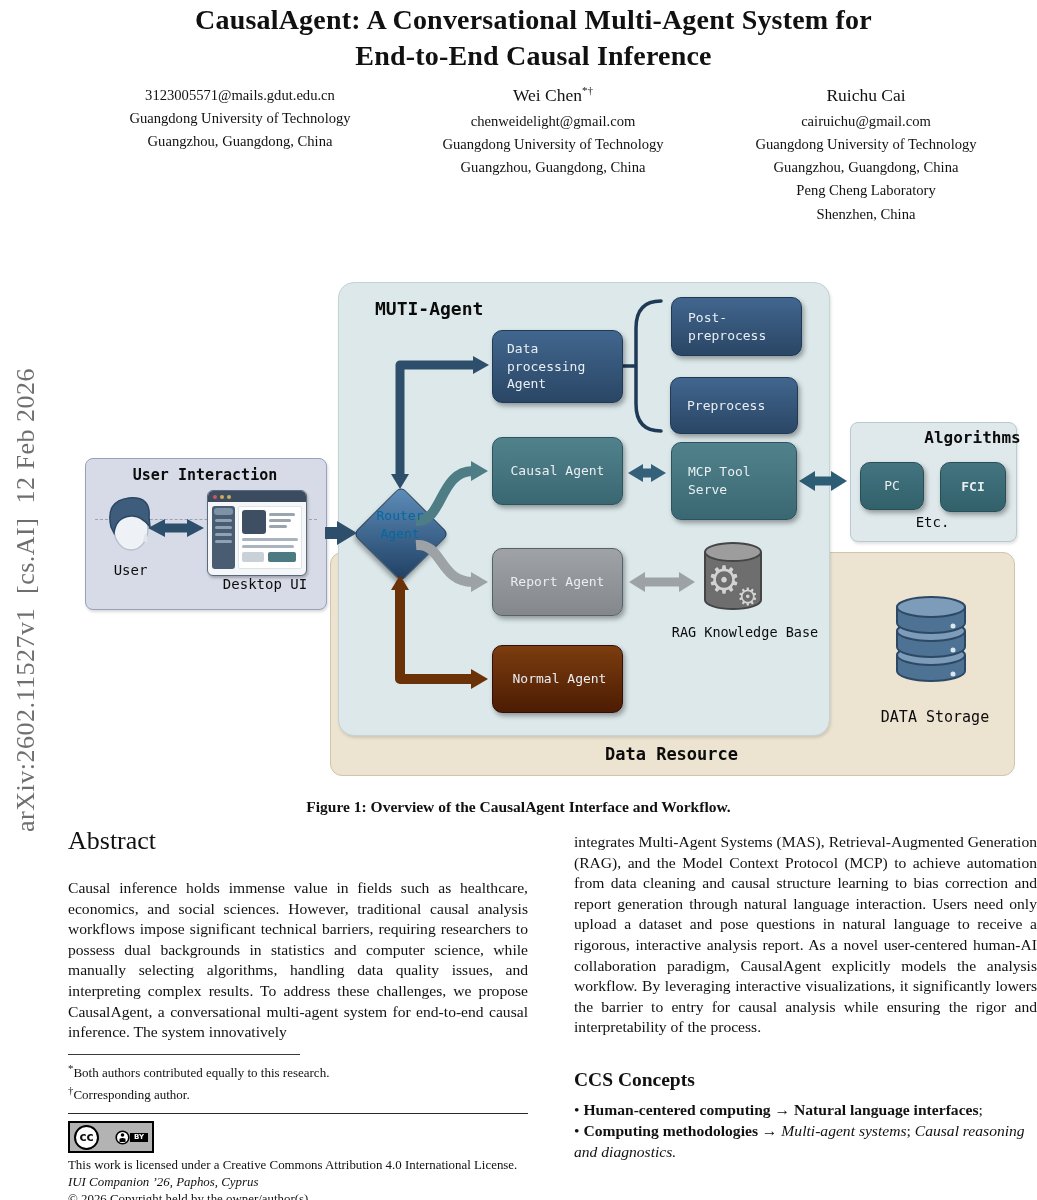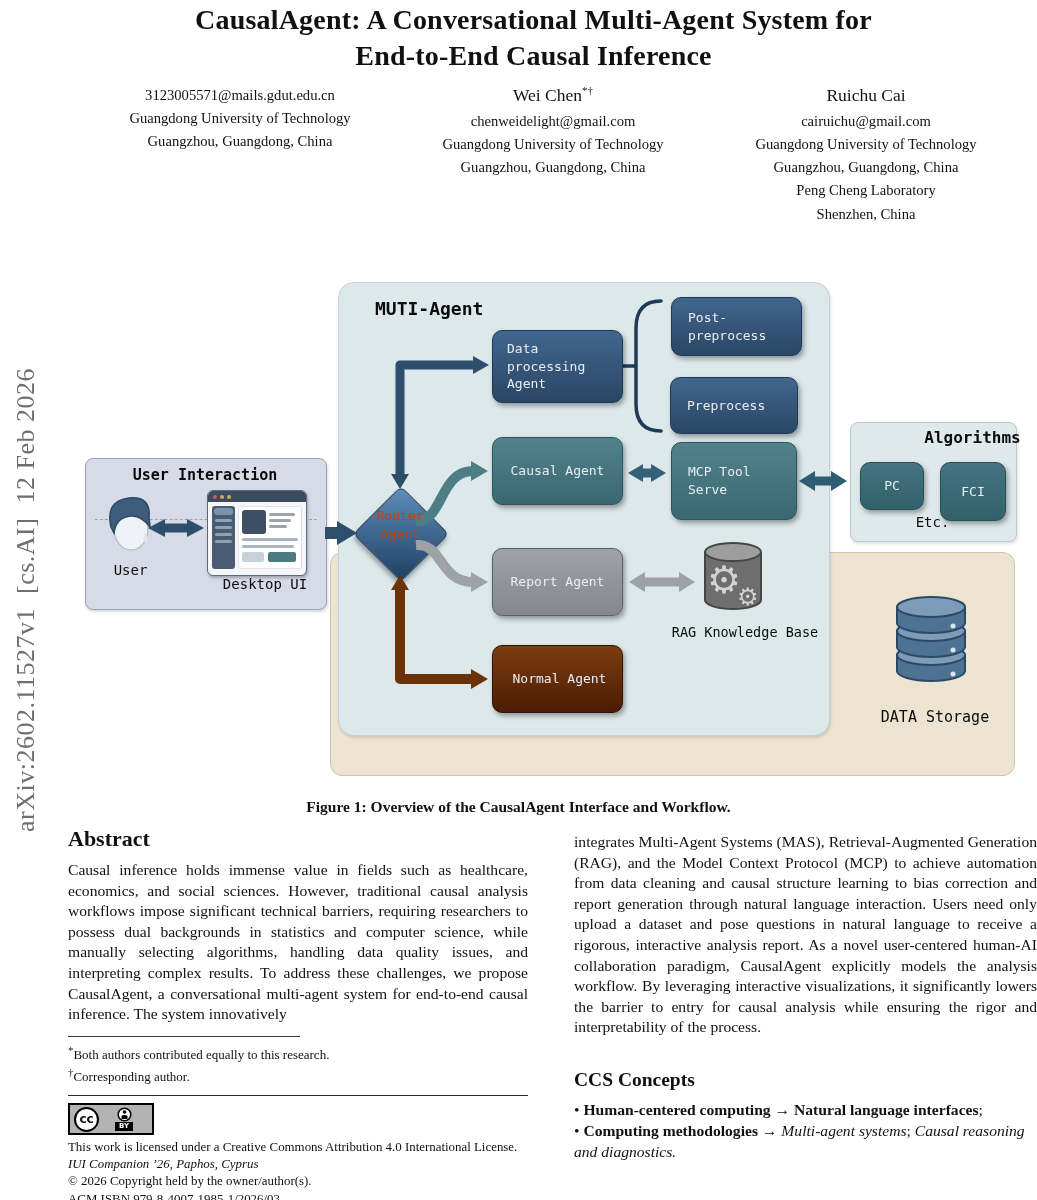--- a/index.html
+++ b/index.html
@@ -52,25 +52,25 @@
   .brown{background:linear-gradient(180deg,#7c3d0f,#4c1c03);border:1px solid #30100a;}
   .ctr{justify-content:center;text-align:center;}
   .n-dataproc{left:407px;top:50px;width:131px;height:73px;padding-left:14px;}
   .n-postpre{left:586px;top:17px;width:131px;height:59px;padding-left:16px;}
   .n-prepre{left:585px;top:97px;width:128px;height:57px;padding-left:16px;}
   .n-causal{left:407px;top:157px;width:131px;height:68px;}
   .n-mcp{left:586px;top:162px;width:126px;height:78px;padding-left:16px;}
   .n-report{left:407px;top:268px;width:131px;height:68px;text-align:center;}
   .n-normal{left:407px;top:365px;width:131px;height:68px;padding-left:14px;}
   .n-pc{left:775px;top:182px;width:64px;height:48px;}
-  .n-fci{left:855px;top:182px;width:66px;height:59px;}
+  .n-fci{left:855px;top:182px;width:66px;height:50px;font-weight:bold;}
   .diamond{left:282px;top:220px;width:66px;height:66px;transform:rotate(45deg);
            background:linear-gradient(135deg,#5e8eba,#1f3f63);border:1px solid #17334f;
            border-radius:6px;box-shadow:2px 3px 5px rgba(0,0,0,.35);z-index:2;}
-  .diamond-label{left:265px;top:227px;width:100px;text-align:center;color:#c2410c;
+  .diamond-label{left:265px;top:227px;width:100px;text-align:center;color:#0369a1;
                  font-size:13px;line-height:1.35;white-space:pre-line;z-index:4;}
   .fig-arrows{position:absolute;left:0;top:0;z-index:3;pointer-events:none;}
   .dashed-guide{left:10px;top:239px;width:222px;border-top:1px dashed #9aa3b5;z-index:1;}
 
   
   .icon-wrap{position:absolute;z-index:2;}
   .rag-gear{position:absolute;color:#d2d2d2;font-family:"DejaVu Sans",sans-serif;
             text-shadow:0 0 1px #4a4a4a;z-index:3;}
 
   
@@ -88,39 +88,39 @@
   .mock .tl{height:3px;background:#9aa5b0;border-radius:2px;margin:3px 0;}
   .mock .fl{height:3px;background:#aab4be;border-radius:2px;margin:4px 0;}
   .mock .btns{display:flex;gap:4px;margin-top:4px;}
   .mock .b1{width:22px;height:10px;background:#c8d1d8;border-radius:2px;}
   .mock .b2{width:28px;height:10px;background:#4b7a82;border-radius:2px;}
 
   
   .caption{left:0;right:0;top:798px;text-align:center;font-weight:bold;font-size:15.5px;}
   .colL{left:68px;top:826px;width:460px;}
   .colR{left:574px;top:832px;width:463px;}
-  .h-abstract{font-size:22px;font-weight:bold;margin:0 0 8px 0;}
+  .h-abstract{font-size:26px;font-weight:normal;margin:0 0 22px 0;}
   .bodytext{font-size:15.6px;line-height:20.6px;text-align:justify;margin:0;}
   .footrule{width:232px;border:none;border-top:1.2px solid #3a3a3a;margin:11px 0 5px 0;}
   .footnote{font-size:13px;line-height:16.8px;margin:0;}
   .fullrule{width:100%;border:none;border-top:1.2px solid #2a2a2a;margin:9px 0 7px 0;}
   .license p{font-size:12.9px;line-height:17.2px;margin:0;}
   .lic-conf{font-style:italic;}
   .h-ccs{font-size:19.5px;font-weight:bold;margin:31px 0 8px 0;}
   .ccs-item{font-size:15.6px;line-height:21px;margin:0;}
   .ccs-item .b{font-weight:bold;}
   .ccs-item .i{font-style:italic;}
 
   
   .ccbadge{width:82px;height:28px;background:#b3b3b3;border:2px solid #000;display:flex;
            align-items:center;margin:2px 0 4px 0;}
   .cc-circle{width:21px;height:21px;background:#fff;border:2px solid #000;border-radius:50%;
              margin-left:4px;display:flex;align-items:center;justify-content:center;
              font:bold 12px "DejaVu Sans",sans-serif;}
-  .by-col{margin-left:16px;display:flex;flex-direction:column;align-items:center;}
+  .by-col{margin-left:16px;display:flex;flex-direction:row;align-items:center;}
   .by-strip{background:#000;color:#fff;font:bold 7px "DejaVu Sans",sans-serif;
             padding:1px 4px;line-height:7px;}
 </style>
 </head>
 <body>
 
 <div class="page">
 
   <div class="abs arxiv">arXiv:2602.11527v1  [cs.AI]  12 Feb 2026</div>
 
@@ -154,20 +154,21 @@
     <div class="panel panel-resource"></div>
     <div class="panel panel-muti"></div>
     <div class="panel panel-user"></div>
     <div class="panel panel-algo"></div>
     <div class="abs dashed-guide"></div>
 
     <div class="ptitle muti-label">MUTI-Agent</div>
     <div class="ptitle ui-title">User Interaction</div>
     <div class="ptitle algo-title">Algorithms</div>
     <div class="ptitle etc-label">Etc.</div>
+    <div class="ptitle resource-label">Data Resource</div>
 
     <svg class="icon-wrap" style="left:16px;top:213px;" width="56" height="64" viewBox="0 0 56 64">
       <ellipse cx="30" cy="36" rx="17" ry="21" fill="#eef1f5" stroke="#b7c1cc" stroke-width="1.5"></ellipse>
       <path d="M10 34 Q4 8 28 5 Q50 3 48 24 L49 34 Q40 22 30 23 Q15 24 13 40 Z" fill="#3e5d7d" stroke="#2c4763" stroke-width="1.5"></path>
       <path d="M44 40 Q48 44 46 50 L42 48 Z" fill="#dfe5ea"></path>
     </svg>
     <div class="ptitle user-label">User</div>
 
     <div class="abs mock">
       <div class="tbar">

